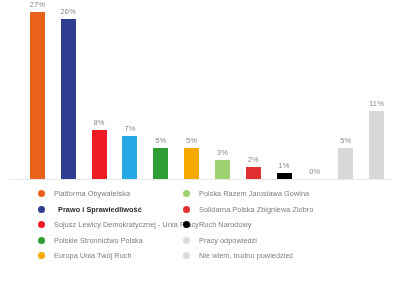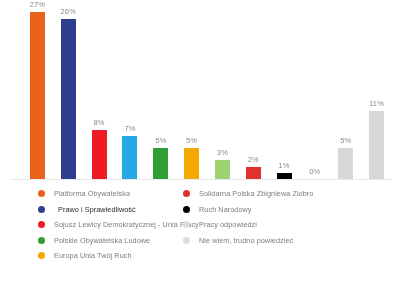--- a/index.html
+++ b/index.html
@@ -123,21 +123,21 @@
     margin-left: 9px;
     font-size: 7.3px;
     color: #7d7d7d;
     line-height: 1;
     white-space: nowrap;
     letter-spacing: 0.05px;
   }
 
   .legend-item.highlight .legend-label {
     color: #2b2b2b;
-    font-weight: normal;
+    font-weight: bold;
     margin-left: 13px;
   }
 </style>
 </head>
 <body>
 
 <div id="chart-root">
 
   <div class="plot-area">
     <div class="bars" id="bars-container">
@@ -202,29 +202,33 @@
         <div class="legend-item highlight">
           <span class="legend-dot" style="background: rgb(46, 61, 143);"></span>
           <span class="legend-label">Prawo i Sprawiedliwość</span>
         </div>
         <div class="legend-item">
           <span class="legend-dot" style="background: rgb(237, 28, 36);"></span>
           <span class="legend-label">Sojusz Lewicy Demokratycznej - Unia Pracy</span>
         </div>
         <div class="legend-item">
           <span class="legend-dot" style="background: rgb(47, 158, 52);"></span>
-          <span class="legend-label">Polskie Obywatelska Ludowe</span>
+          <span class="legend-label">Polskie Stronnictwo Polska</span>
         </div>
         <div class="legend-item">
           <span class="legend-dot" style="background: rgb(245, 168, 0);"></span>
           <span class="legend-label">Europa Unia Twój Ruch</span>
         </div>
       </div>
     <div class="legend-col right" id="legend-right">
         <div class="legend-item">
+          <span class="legend-dot" style="background: rgb(158, 209, 111);"></span>
+          <span class="legend-label">Polska Razem Jarosława Gowina</span>
+        </div>
+        <div class="legend-item">
           <span class="legend-dot" style="background: rgb(224, 48, 48);"></span>
           <span class="legend-label">Solidarna Polska Zbigniewa Ziobro</span>
         </div>
         <div class="legend-item">
           <span class="legend-dot" style="background: rgb(0, 0, 0);"></span>
           <span class="legend-label">Ruch Narodowy</span>
         </div>
         <div class="legend-item">
           <span class="legend-dot" style="background: rgb(220, 220, 220);"></span>
           <span class="legend-label">Pracy odpowiedzi</span>

